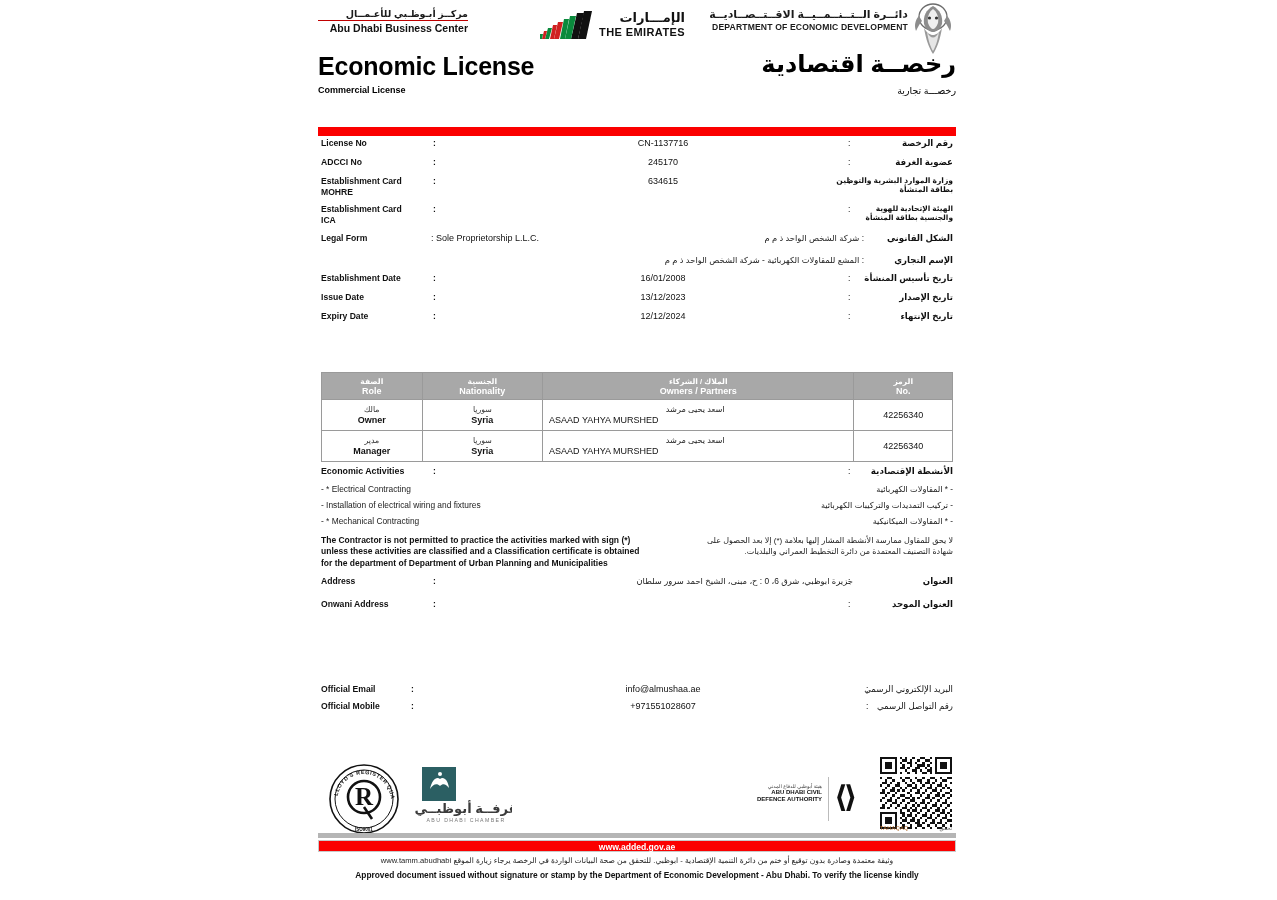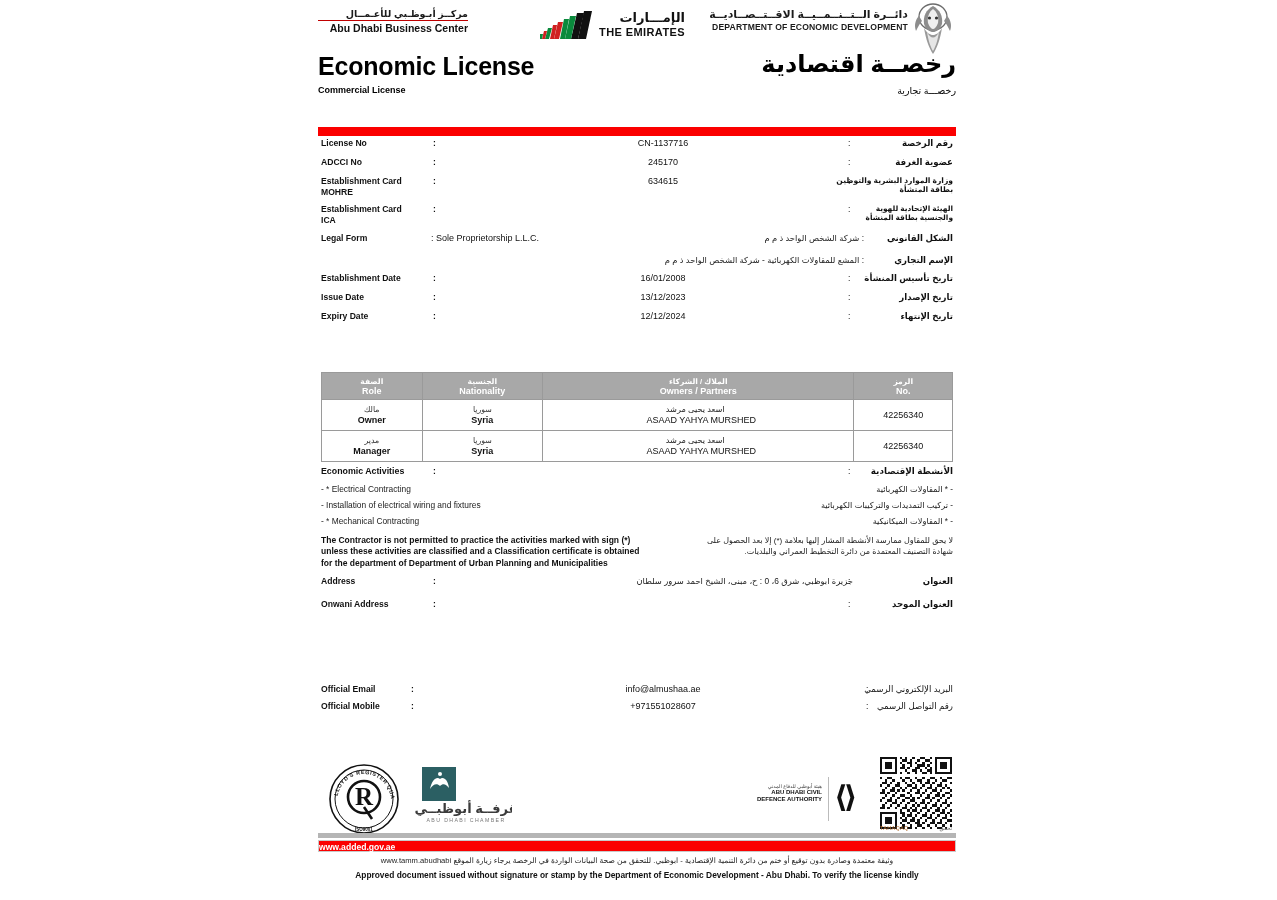--- a/index.html
+++ b/index.html
@@ -127,21 +127,21 @@
   .owners tbody td{height:30px;vertical-align:middle;background:#fff;}
   .c-role,.c-nat{text-align:center;}
   .c-role .ar,.c-nat .ar{font-size:7.8px;color:#333;display:block;line-height:11px;direction:rtl;}
   .c-role .en,.c-nat .en{font-size:9px;color:#111;display:block;line-height:11px;font-weight:bold;}
   .c-owner{position:relative;}
   .c-owner .ar{
     display:block;text-align:center;padding-right:6px;font-size:8.2px;color:#222;
     line-height:11px;direction:rtl;
   }
   .c-owner .en{
-    display:block;text-align:center;padding-left:6px;font-size:9px;color:#111;line-height:11px;
+    display:block;text-align:left;padding-left:6px;font-size:9px;color:#111;line-height:11px;
   }
   .c-no{text-align:center;font-size:9px;color:#111;vertical-align:top;padding-top:4px;}
 
   
   .acts{position:absolute;left:0;top:466px;width:638px;}
   .act-line{position:relative;height:15px;}
   .act-en{position:absolute;left:3px;top:0;font-size:8.4px;color:#222;}
   .act-ar{position:absolute;right:3px;top:0;font-size:8.2px;color:#222;direction:rtl;}
   .head-en{position:absolute;left:3px;top:0;font-size:8.8px;font-weight:bold;color:#111;}
   .head-ar{position:absolute;right:3px;top:0;font-size:8.8px;font-weight:bold;color:#111;direction:rtl;}
@@ -167,21 +167,21 @@
   .adcd-glyph{position:absolute;left:92px;top:-4px;font-size:30px;color:#111;font-weight:bold;letter-spacing:-4px;}
   .adcd-rule{position:absolute;left:86px;top:-6px;width:1px;height:44px;background:#bbb;}
   .adcd-rule2{position:absolute;left:146px;top:-6px;width:1px;height:44px;background:#bbb;}
   .qr{position:absolute;left:562px;top:2px;width:72px;height:72px;}
   .qr-cap{position:absolute;left:562px;top:70px;width:72px;font-size:5.5px;color:#b06a2a;letter-spacing:.3px;}
   .qr-cap .ar{float:right;color:#555;direction:rtl;}
 
   .grayrule{position:absolute;left:0;top:833px;width:638px;height:5px;background:#b5b5b5;}
   .redfoot{
     position:absolute;left:0;top:840px;width:638px;height:12px;background:#fb0000;
-    color:#fff;font-size:8.6px;font-weight:bold;line-height:12px;
+    color:#fff;font-size:8.6px;font-weight:bold;text-align:center;line-height:12px;
     border:1px solid #c9c9c9;box-sizing:border-box;
   }
   .disc-ar{
     position:absolute;left:0;top:856px;width:638px;text-align:center;
     font-size:7.6px;color:#222;direction:rtl;
   }
   .disc-en{
     position:absolute;left:34px;top:870px;width:570px;text-align:center;
     font-size:8.4px;font-weight:bold;color:#111;line-height:11px;
   }

